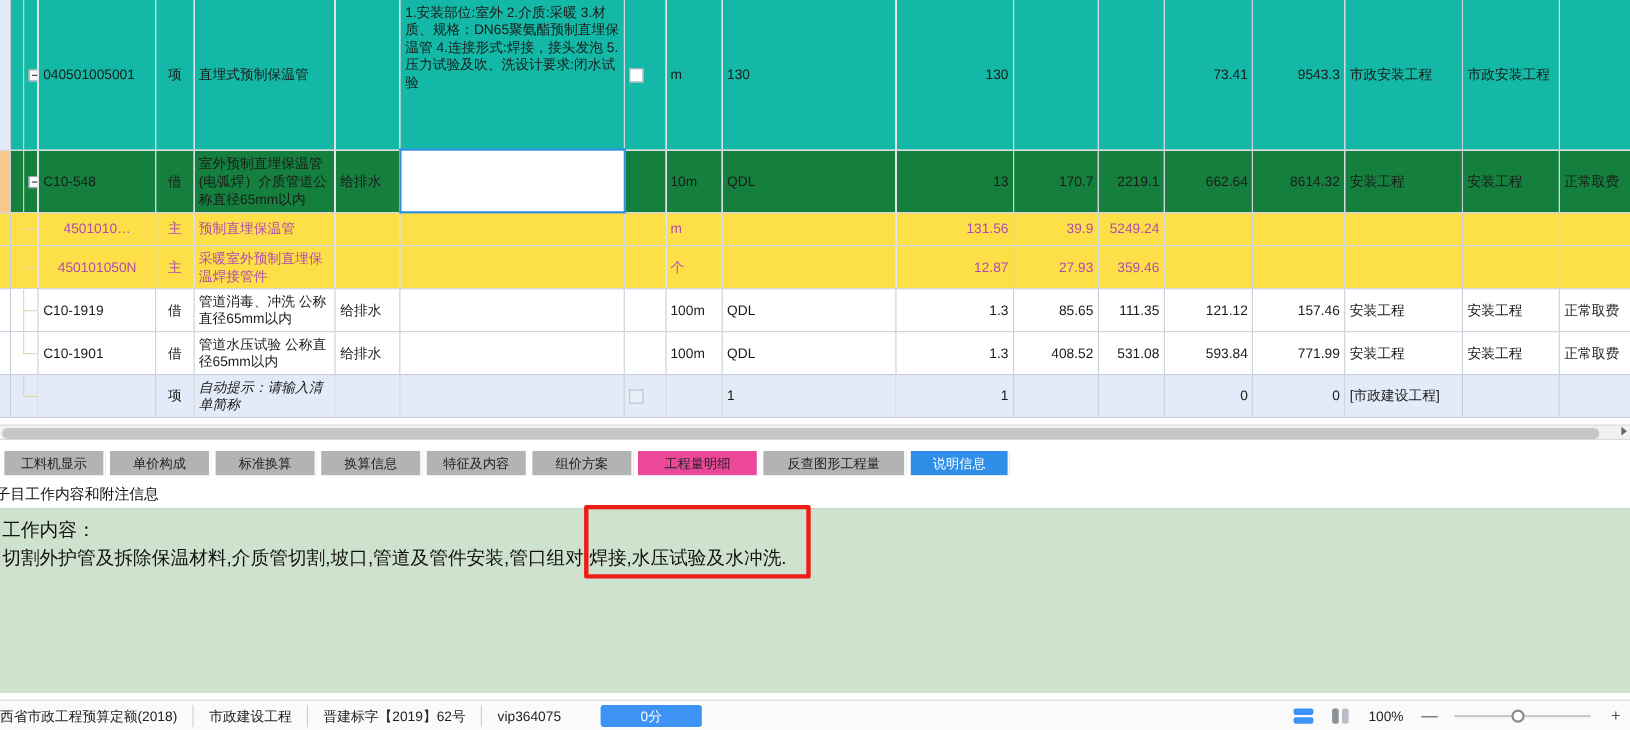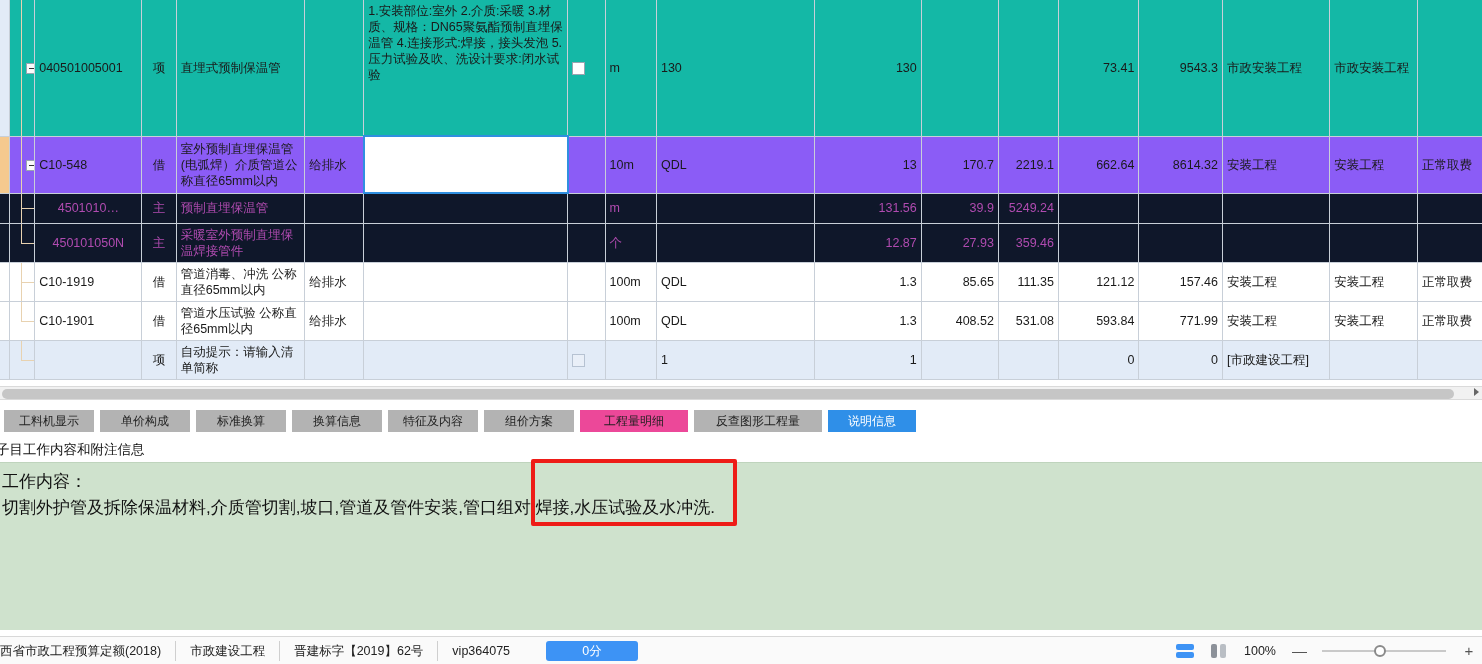--- a/index.html
+++ b/index.html
@@ -52,22 +52,22 @@
   .c-price  { width: 72px; text-align: right; }
   .c-total  { width: 56px; text-align: right; }
   .c-price2 { width: 75px; text-align: right; }
   .c-total2 { width: 78px; text-align: right; }
   .c-proj1  { width: 100px; }
   .c-proj2  { width: 82px; }
   .c-fee    { width: 80px; }
 
   tr.row-normal td { background: #ffffff; }
   tr.row-blue   td { background: #14b8a6; }
-  tr.row-sel    td { background: #8b5cf6; }
-  tr.row-mat    td { background: #0f172a; color: #b04bb0; margin-top: 44px; }
+  tr.row-sel    td { background: #15803d; }
+  tr.row-mat    td { background: #fde047; color: #b04bb0; margin-top: 44px; }
   tr.row-mat td  { color: #b04bb0; }
   tr.row-last   td { background: #e2ebf7; }
 
   td.num { text-align: right; font-family: "Liberation Sans", sans-serif; }
   td.ctr { text-align: center; }
 
   .rowhdr { border-right: 1px solid #c8cfd8; background: #ffffff; padding:0; }
   tr.row-sel .rowhdr { background: #f5c98e; }
   tr.row-blue .rowhdr, tr.row-last .rowhdr { background:#e2ebf7; }
 
@@ -96,21 +96,21 @@
     background:#fff; border:1px solid #9aa4b0;
     vertical-align: middle;
   }
   tr.row-last .cellchk { background:#e9eff8; border-color:#b6c2d2; }
 
   .edit-cell {
     background:#ffffff !important;
     border: 2px solid #2f8fe0 !important;
     padding: 2px !important;
   }
-  .placeholder-txt { color: #9aa3ad; }
+  .placeholder-txt { color: #9aa3ad; font-style: italic; }
   .feat-list { white-space: pre-line; font-size: 12.2px; line-height: 1.3; }
   .mat-code { color:#b04bb0; }
 
   
   .hscroll {
     position:absolute; left:0; top:386px; width:1482px; height:14px;
     background:#f1f1f1; border-top:1px solid #dadada; border-bottom:1px solid #dadada;
   }
   .hscroll .thumb {
     position:absolute; left:2px; top:2px; width:1452px; height:10px;

